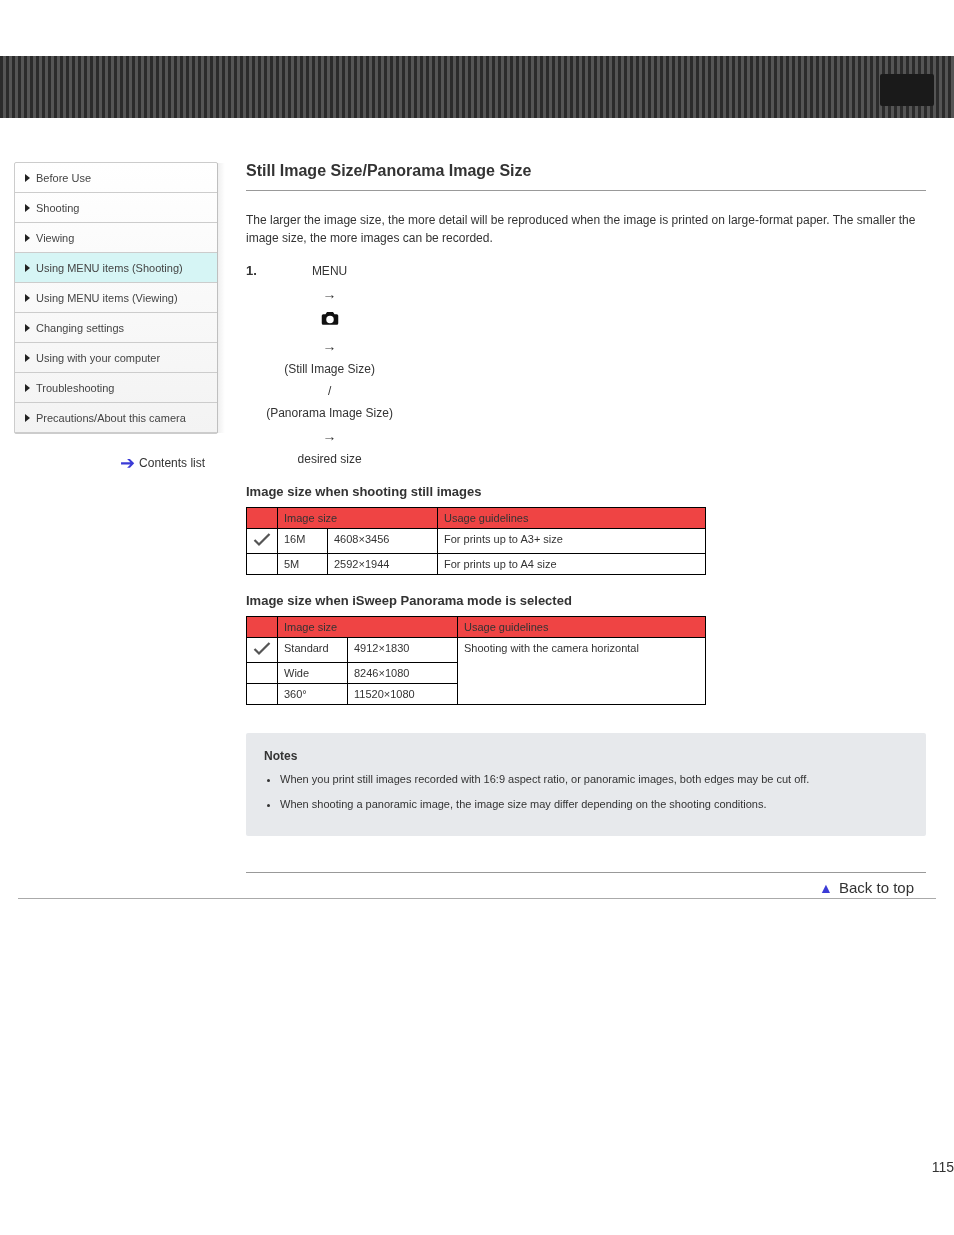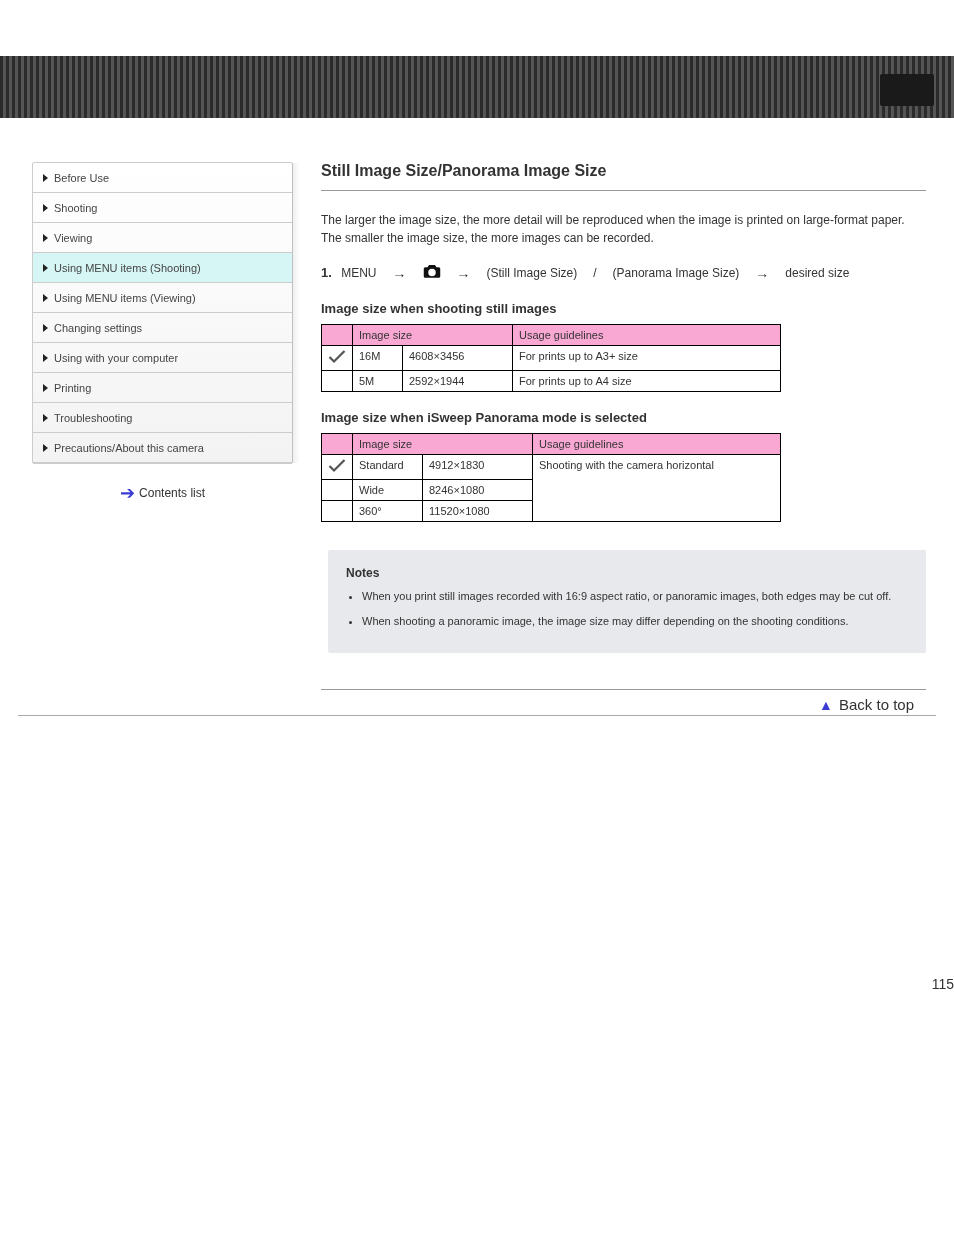--- a/index.html
+++ b/index.html
@@ -8,21 +8,21 @@
   .top-bar {
     width: 100%; height: 62px; margin-top: 56px;
     background: repeating-linear-gradient(90deg, #2b2b2b 0 3px, #555 3px 6px);
     position: relative;
   }
   .top-bar .corner {
     position: absolute; top: 18px; right: 20px; width: 54px; height: 32px;
     background: #1a1a1a; border-radius: 2px;
   }
   .layout { display: flex; margin-top: 44px; align-items: flex-start; }
-  .sidebar { width: 261px; margin-left: 32px; border: 1px solid #ccc; border-radius: 2px;
+  .sidebar { width: 204px; margin-left: 14px; border: 1px solid #ccc; border-radius: 2px;
     background: linear-gradient(#fff, #f3f3f3); }
   .sidebar-item {
     display: flex; align-items: center; height: 30px; padding-left: 10px;
     border-bottom: 1px solid #ccc; position: relative; cursor: pointer;
     font-size: 11px; color: #444;
   }
   .sidebar-item:last-child { border-bottom: none; }
   .sidebar-item.active { background: #d6f5f5; text-align: right; }
   .sidebar-item .arrow-right-icon {
      margin-right: 6px; display: inline-block; width: 0; height: 0;
@@ -35,33 +35,33 @@
   .continued-row { display:flex; align-items:center; margin: 18px 0 0 120px; font-size:12px; }
   .continued-row .arrow-blue { color: #3b3bd6; font-size:18px; margin-right:4px; }
 
   .main { flex:1; padding: 0 28px 0 28px; }
   .main h2 { font-size: 16px; font-weight: bold; margin-bottom: 10px; }
   .main hr.rule { border: none; border-top: 1px solid #999; margin: 6px 0 20px 0; }
   .intro { font-size: 12px; line-height: 1.5; margin-bottom: 16px; }
   .steps { list-style:none; }
   .steps li { font-size: 12px; margin-bottom: 14px; }
   .step-num { font-weight: bold; font-size: 13px; margin-right:6px; }
-  .step-inline { display: inline-flex; align-items: center; gap: 16px; flex-wrap: wrap; }
+  .step-inline { display: inline-flex; align-items: center; gap: 8px; flex-wrap: wrap; flex-direction: column; }
   .camera-icon { font-size: 16px; color:#111; }
   .arrow-sep { font-size: 14px; }
   .subhead { font-weight: bold; font-size: 13px; margin: 18px 0 8px 0; }
 
   table.opts { border-collapse: collapse; width: 460px; }
   table.opts th, table.opts td { border: 1px solid #000; font-size: 11px; vertical-align: top; padding: 4px 6px; }
-  table.opts th { background: #f9a8d4; font-weight: normal; }
+  table.opts th { background: #ef4444; font-weight: normal; }
   table.opts th.left-head { text-align:left; }
   table.opts .check-col { width: 30px; text-align:center; }
   .check-icon svg { width:18px; height:14px; }
 
-  .notes-box { background: #e7e9ec; padding: 16px 18px 16px 18px; margin-top: 28px; border-radius: 2px; margin-left: 7px; }
+  .notes-box { background: #e7e9ec; padding: 16px 18px 16px 18px; margin-top: 28px; border-radius: 2px; }
   .notes-box .notes-title { font-weight: bold; font-size: 12px; margin-bottom: 8px; }
   .notes-box ul { list-style: disc; margin-left: 16px; }
   .notes-box li { font-size: 11px; line-height: 1.5; margin-bottom: 8px; }
 
   .end-rule { border: none; border-top: 1px solid #999; margin: 36px 0 0 0; }
   .foot-row { display:flex; justify-content:flex-end; align-items:center; margin-top:6px; padding-right:40px; gap:6px; }
   .up-icon { color:#3b3bd6; font-size:14px; }
   .foot-link { font-size: 15px; color:#333;text-align:right; }
 
   .bottom-rule { border: none; border-top:1px solid #aaa; margin: 2px 18px 0 18px; }
@@ -98,24 +98,20 @@
           <span class="arrow-right-icon"></span>
           <span>Using MENU items (Viewing)</span>
         </div>
         <div class="sidebar-item">
           <span class="arrow-right-icon"></span>
           <span>Changing settings</span>
         </div>
         <div class="sidebar-item">
           <span class="arrow-right-icon"></span>
           <span>Using with your computer</span>
-        </div>
-        <div class="sidebar-item">
-          <span class="arrow-right-icon"></span>
-          <span>Printing</span>
         </div>
         <div class="sidebar-item">
           <span class="arrow-right-icon"></span>
           <span>Troubleshooting</span>
         </div>
         <div class="sidebar-item">
           <span class="arrow-right-icon"></span>
           <span>Precautions/About this camera</span>
         </div>
         <span class="side-right-shadow"></span>

